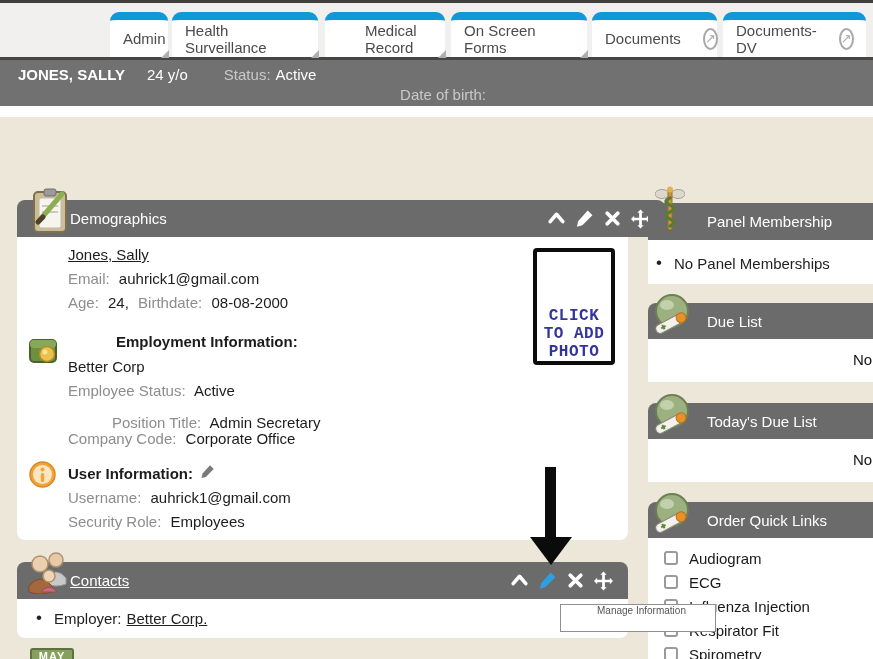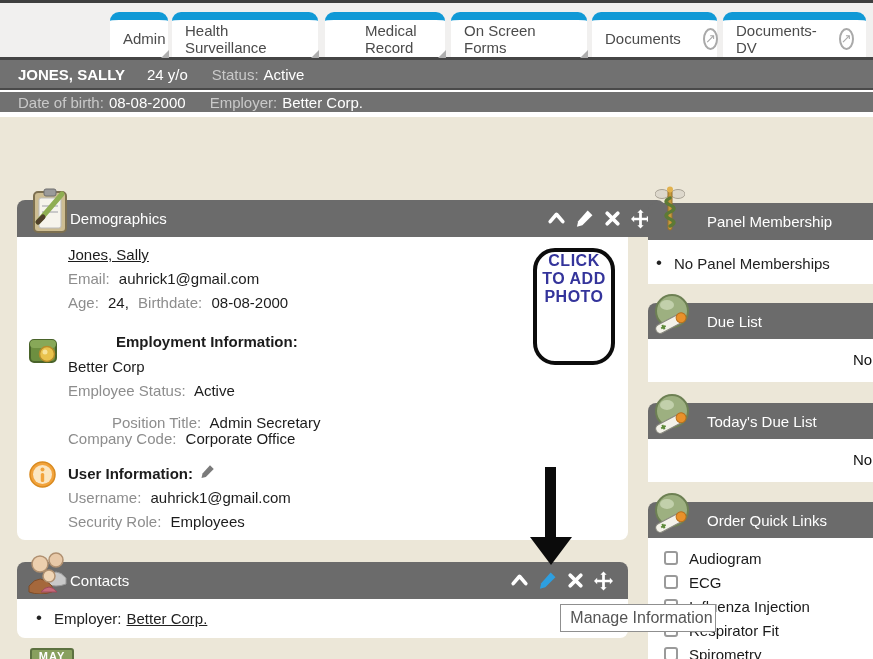--- a/index.html
+++ b/index.html
@@ -19,24 +19,24 @@
                border-left:8px solid transparent; border-bottom:8px solid #aeaeae; }
   .tab .ext-sep { width:1px; height:24px; background:#e0e0e0; margin:0 10px 0 12px; }
   .tab .ext-circle { width:22px; height:22px; border:2px solid #a9a9a9; border-radius:50%;
                      color:#a9a9a9; font-size:13px; display:flex; align-items:center; justify-content:center; }
 
   
   .pbar { position:absolute; left:0; width:873px; background:#717171; color:#fff;
           display:flex; align-items:center; font-size:15px; padding-left:18px; }
   .pbar1 { top:60px; height:28px; }
   .pbar-div { position:absolute; left:0; top:88px; width:873px; height:2px; background:#4a4a4a; }
-  .pbar2 { top:92px; height:20px; }
+  .pbar2 { top:86px; height:20px;flex-direction:column; }
   .pbar .lbl { color:#c9c9c9; margin-right:5px; }
   .pbar .val { color:#fff; }
-  .pbar .gap { margin-right:24px; }
+  .pbar .gap { margin-right:36px; }
   .pname { font-weight:bold; margin-right:22px; }
 
   
   .page-bg { position:absolute; left:0; top:117px; width:873px; height:542px; background:#ece7d8; }
 
   
   .ph { position:absolute; background:#6b6b6b; border-radius:8px 8px 0 0; color:#fff;
         font-size:15px; display:flex; align-items:center; }
   .ph .ptitle { white-space:nowrap; }
   .pb { position:absolute; background:#fff; }
@@ -45,38 +45,38 @@
   .picon { position:absolute; z-index:6; }
 
   
   .drow { position:absolute; left:68px; font-size:15px; color:#1c1c1c; white-space:nowrap; }
   .drow .lbl { color:#8d8d8d; margin-right:5px; }
   .drow .val { color:#1c1c1c; margin-right:5px; }
   .drow.bold { font-weight:bold; display:flex; align-items:center; gap:7px; }
   .name-link { color:#1c1c1c; text-decoration:underline; cursor:pointer; }
 
   .photo-box { position:absolute; left:533px; top:248px; width:82px; height:117px; background:#fff;
-               border:4px solid #0c0c0c; border-radius:22px; display:flex; flex-direction:column;
-               justify-content:flex-start; align-items:center; cursor:pointer; }
+               border:4px solid #0c0c0c; border-radius:4px; display:flex; flex-direction:column;
+               justify-content:flex-end; align-items:center; cursor:pointer;font-family:Liberation Mono, monospace; }
   .photo-box span { color:#34349b; font-weight:bold; font-size:16px; letter-spacing:0.5px; }
 
   
   .arrow-shaft { position:absolute; left:545px; top:467px; width:11px; height:71px; background:#0b0b0b; z-index:20; }
   .arrow-head  { position:absolute; left:530px; top:537px; width:0; height:0; z-index:20;
                  border-left:21px solid transparent; border-right:21px solid transparent;
                  border-top:28px solid #0b0b0b; }
 
   
   .bullet-row { position:absolute; font-size:15px; color:#222; display:flex; align-items:center; }
   .bullet-row .bullet { margin-right:12px; font-size:17px; }
   .u-link { text-decoration:underline; cursor:pointer; color:#222; }
 
   .tooltip { position:absolute; left:560px; top:604px; width:156px; height:28px; background:#fff;
-             border:1px solid #8f8f8f; z-index:30; display:flex; align-items:center; justify-content:center;
-             font-size:16px; color:#555;padding-left:7px; }
+             border:1px solid #8f8f8f; z-index:30; display:flex; justify-content:center;
+             font-size:10px; color:#555;padding-left:7px; }
 
   
   .rp-header { width:232px; height:37px; }
   .rp-title-pad { padding-left:59px; }
   .rbody-text { position:absolute; font-size:15px; color:#111; }
 
   .oql-list { position:absolute; left:648px; top:538px; width:230px; height:121px; background:#fff;
               display:flex; flex-direction:column; padding:12px 0 0 16px; gap:8px; }
   .oql-item { display:flex; align-items:center; gap:11px; font-size:15px; color:#1a1a1a; height:16px; }
   .cbx { width:14px; height:14px; border:2px solid #9a9a9a; border-radius:3px; background:#fff; cursor:pointer; flex:0 0 auto; }
@@ -257,21 +257,21 @@
   <div class="picon" style="left:26px;top:548px;">
     <svg width="46" height="46" viewBox="0 0 46 46">
       <circle cx="30" cy="12" r="7" fill="#e8c9a8" stroke="#b09070" stroke-width="1.5"></circle>
       <path d="M20 30 Q30 18 40 30 L40 36 Q30 40 20 36 Z" fill="#c9c9c9" stroke="#9a9a9a"></path>
       <circle cx="14" cy="16" r="8" fill="#eccfae" stroke="#b09070" stroke-width="1.5"></circle>
       <path d="M3 38 Q14 24 26 38 L26 44 Q14 48 3 44 Z" fill="#a5683c" stroke="#7d4c28"></path>
       <circle cx="23" cy="28" r="6" fill="#f0d5b5" stroke="#b09070" stroke-width="1.5"></circle>
       <path d="M15 44 Q23 34 31 44 Z" fill="#c86a7a" stroke="#9c4a5a"></path>
     </svg>
   </div>
-  <div class="ph" style="left:17px;top:562px;width:611px;height:37px;">
+  <div class="ph" style="left:17px;top:562px;width:611px;height:37px;text-decoration:underline;">
     <span class="ptitle" style="padding-left:53px;">Contacts</span>
     <span class="hicons">
       <span class="hicon">
         <svg width="19" height="19" viewBox="0 0 18 18">
             <path d="M3 12 L9 5 L15 12" stroke="#fff" stroke-width="3.4" fill="none" stroke-linecap="round" stroke-linejoin="round"></path>
           </svg>
       </span>
       <span class="hicon">
         <svg width="21" height="21" viewBox="0 0 18 18">
             <path d="M12 1.5 L16.5 6 L7 15.5 L1.8 16.8 L3 11.5 Z" fill="#2e9fe0"></path>

